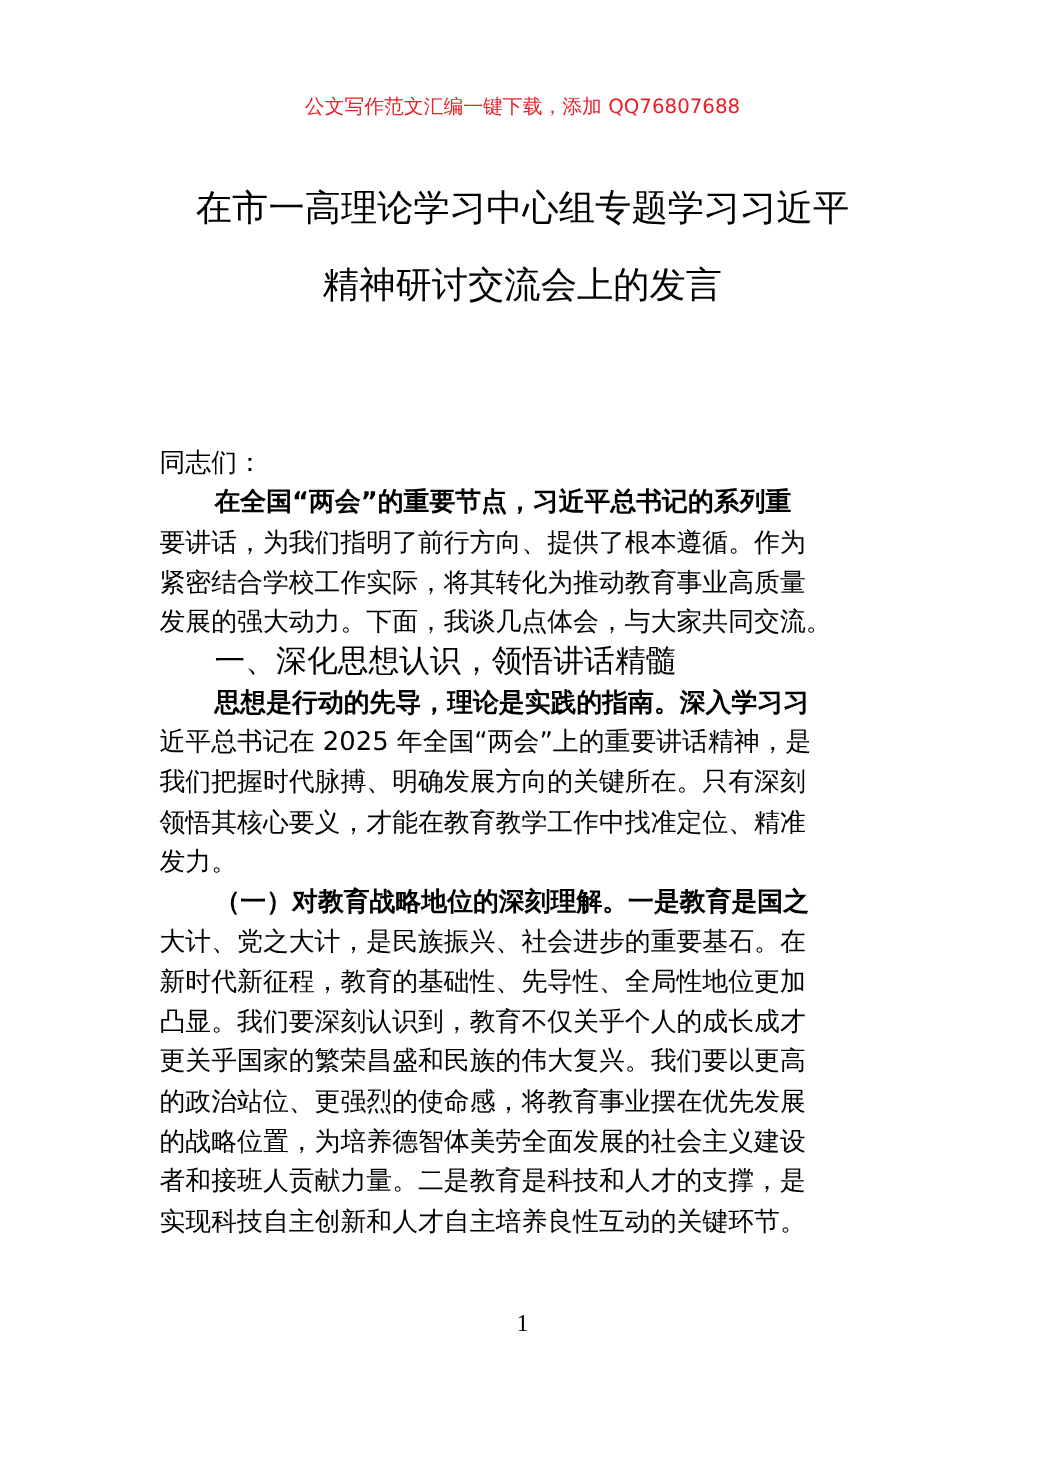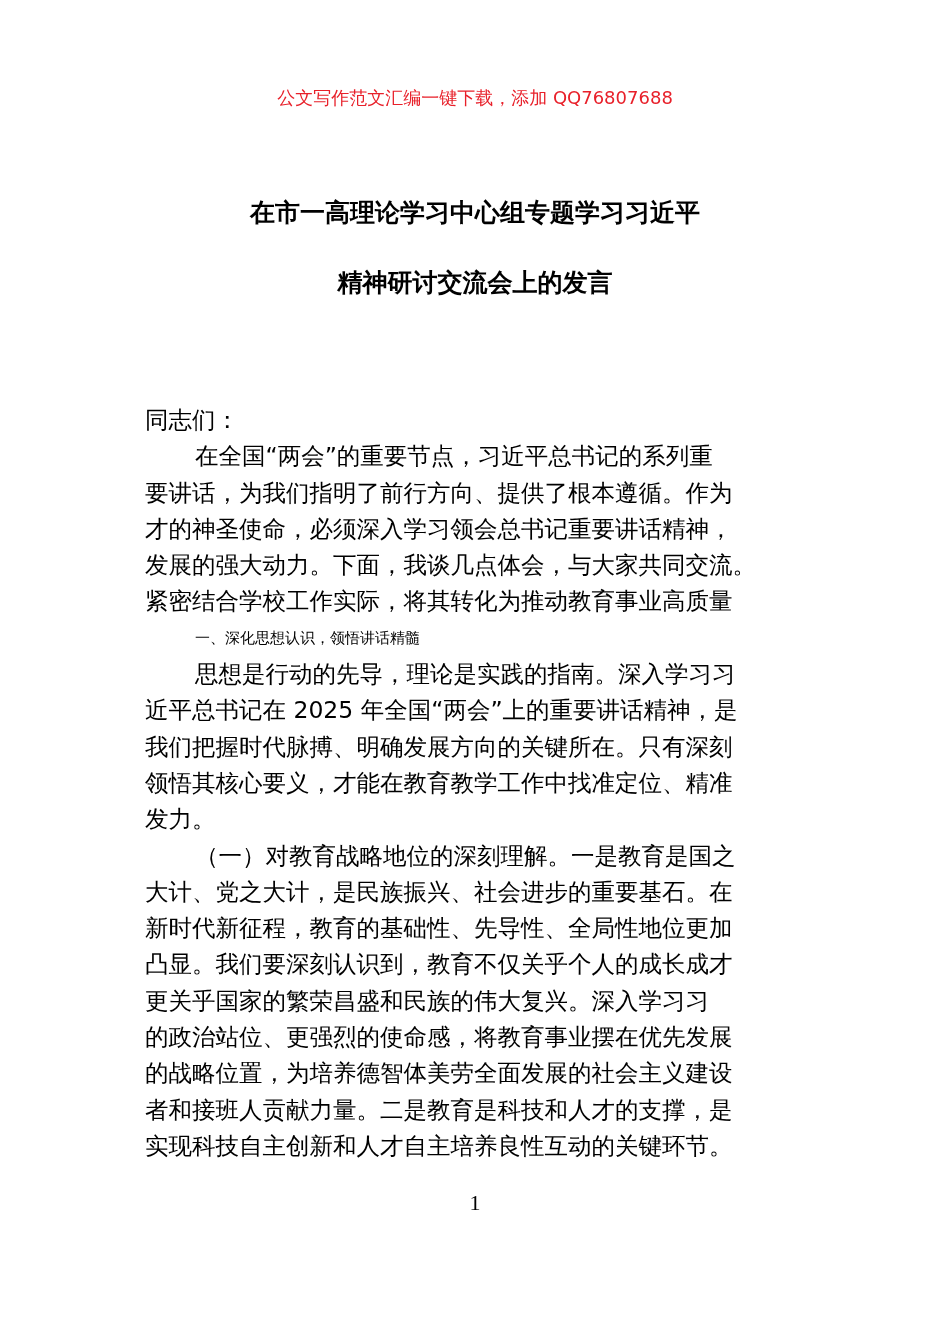--- a/index.html
+++ b/index.html
@@ -31,25 +31,25 @@
       text-align: center;
       font-size: 18px;
       line-height: 24px;
       color: #e8202a;
       letter-spacing: 0px;
     }
     .title {
       position: absolute;
       left: 140px;
       width: 670px;
-      top: 178px;
+      top: 154px;
       text-align: center;
-      font-size: 25px;
+      font-size: 33px;
       line-height: 70px;
-      font-weight: bold;
+      font-weight: normal;
       margin: 0;
     }
     .title .line {
       display: block;
       white-space: nowrap;
     }
     .body-text {
       position: absolute;
       left: 145px;
       width: 665px;
@@ -57,24 +57,25 @@
       font-size: 23.5px;
       line-height: 36.3px;
     }
     .body-text .line {
       display: block;
       white-space: nowrap;
       height: 36.3px;
     }
     .body-text .indent {
       padding-left: 50px;
+      font-weight: bold;
     }
     .body-text .heading {
       padding-left: 50px;
-      font-size: 15px;
+      font-size: 28px;
     }
     .page-number {
       position: absolute;
       left: 0;
       width: 950px;
       top: 1188px;
       text-align: center;
       font-family: "Liberation Serif", "DejaVu Serif", serif;
       font-size: 22px;
       line-height: 30px;
@@ -90,37 +91,36 @@
   <h1 class="title">
     <span class="line">在市一高理论学习中心组专题学习习近平</span>
     <span class="line">精神研讨交流会上的发言</span>
   </h1>
 
   <div class="body-text">
     <span class="line">同志们：</span>
 
     <span class="line indent">在全国“两会”的重要节点，习近平总书记的系列重</span>
     <span class="line">要讲话，为我们指明了前行方向、提供了根本遵循。作为</span>
-    <span class="line">才的神圣使命，必须深入学习领会总书记重要讲话精神，</span>
+    <span class="line">紧密结合学校工作实际，将其转化为推动教育事业高质量</span>
     <span class="line">发展的强大动力。下面，我谈几点体会，与大家共同交流。</span>
-    <span class="line">紧密结合学校工作实际，将其转化为推动教育事业高质量</span>
 
     <span class="line heading">一、深化思想认识，领悟讲话精髓</span>
 
     <span class="line indent">思想是行动的先导，理论是实践的指南。深入学习习</span>
     <span class="line">近平总书记在 2025 年全国“两会”上的重要讲话精神，是</span>
     <span class="line">我们把握时代脉搏、明确发展方向的关键所在。只有深刻</span>
     <span class="line">领悟其核心要义，才能在教育教学工作中找准定位、精准</span>
     <span class="line">发力。</span>
 
     <span class="line indent">（一）对教育战略地位的深刻理解。一是教育是国之</span>
     <span class="line">大计、党之大计，是民族振兴、社会进步的重要基石。在</span>
     <span class="line">新时代新征程，教育的基础性、先导性、全局性地位更加</span>
     <span class="line">凸显。我们要深刻认识到，教育不仅关乎个人的成长成才</span>
-    <span class="line">更关乎国家的繁荣昌盛和民族的伟大复兴。深入学习习</span>
+    <span class="line">更关乎国家的繁荣昌盛和民族的伟大复兴。我们要以更高</span>
     <span class="line">的政治站位、更强烈的使命感，将教育事业摆在优先发展</span>
     <span class="line">的战略位置，为培养德智体美劳全面发展的社会主义建设</span>
     <span class="line">者和接班人贡献力量。二是教育是科技和人才的支撑，是</span>
     <span class="line">实现科技自主创新和人才自主培养良性互动的关键环节。</span>
   </div>
 
   <div class="page-number">1</div>
 
 </div>
 

